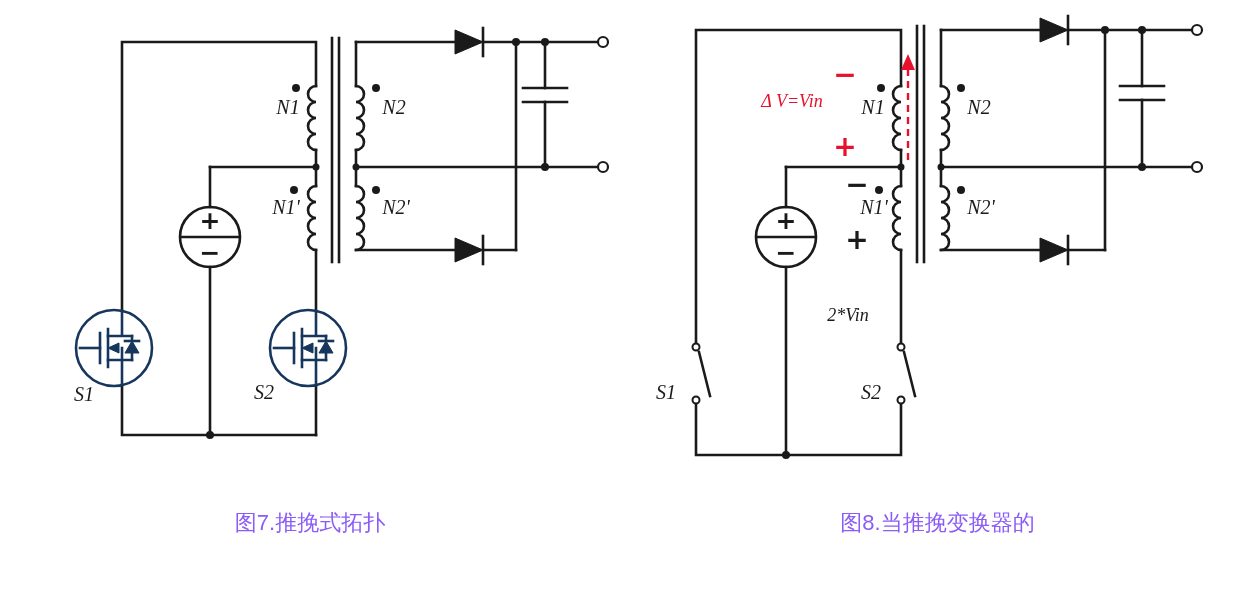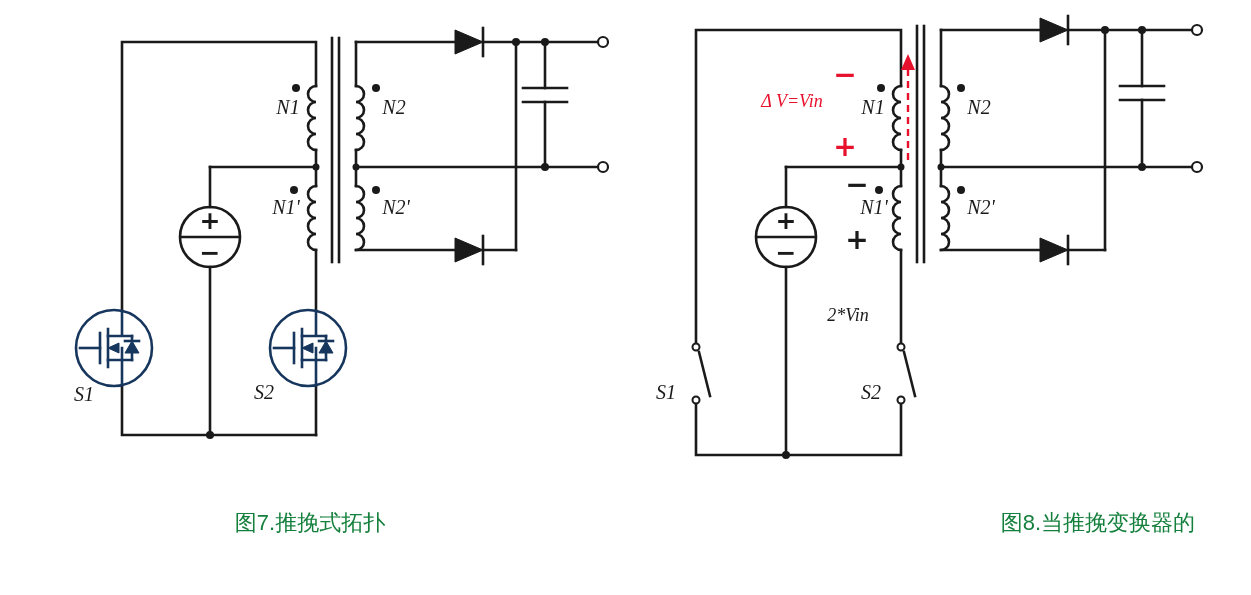--- a/index.html
+++ b/index.html
@@ -21,21 +21,21 @@
   .ann-italic { font:italic 18px "Liberation Serif", serif; text-anchor:middle; }
   .red   { fill:#e8112d; }
   .black { fill:#1a1a1a; }
   .dash-arrow { stroke:#e8112d; stroke-width:2.4; stroke-dasharray:7 5; fill:none; }
   .arrowhead  { fill:#e8112d; stroke:none; }
 
   .fet .fs { stroke:#17365d; stroke-width:2.6; fill:none; stroke-linecap:square; }
   .fet .ff { fill:#17365d; stroke:#17365d; stroke-width:1; }
 
   .caption {
-    position:absolute; text-align:center; color:#15803d;
+    position:absolute; text-align:center; color:#8b5cf6;
     font-size:22px; line-height:37px; font-family:"Liberation Sans", sans-serif;
   }
 </style>
 </head>
 <body>
 
 <div id="stage">
 
 <svg width="1251" height="480" viewBox="0 0 1251 480">
 
@@ -205,17 +205,17 @@
     <text class="ann-sign black" x="857" y="194">−</text>
     <text class="ann-sign black" x="857" y="249">+</text>
 
     <text class="ann-italic black" x="848" y="321">2*Vin</text>
   </g>
 </svg>
 
   <div class="caption" style="left:55px; top:504px; width:510px;">
     <span>图7.推挽式拓扑</span>
   </div>
-  <div class="caption" style="left:680px; top:504px; width:515px;text-align:right;">
+  <div class="caption" style="left:680px; top:504px; width:515px;">
     <div>图8.当推挽变换器的</div>
   </div>
 
 </div>
 
 </body></html>

